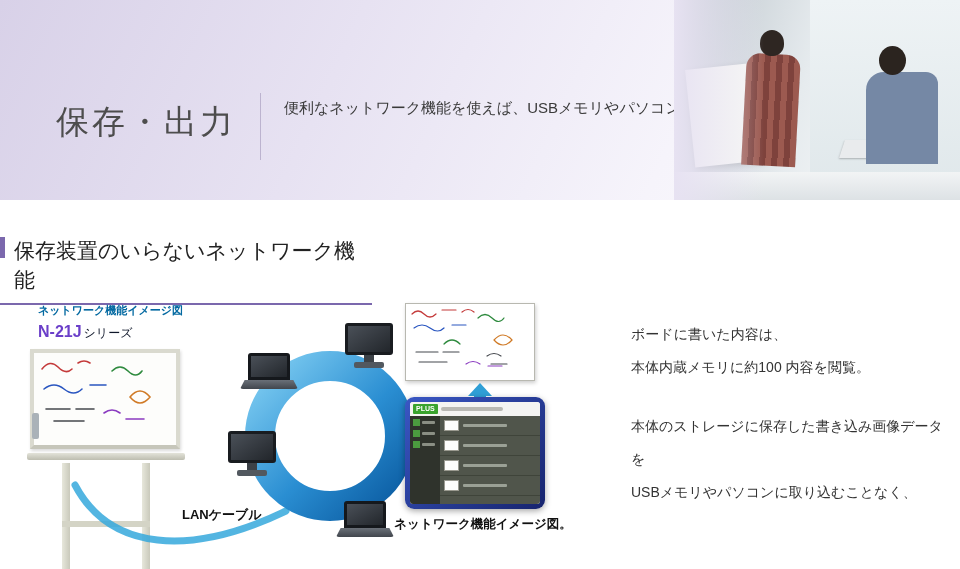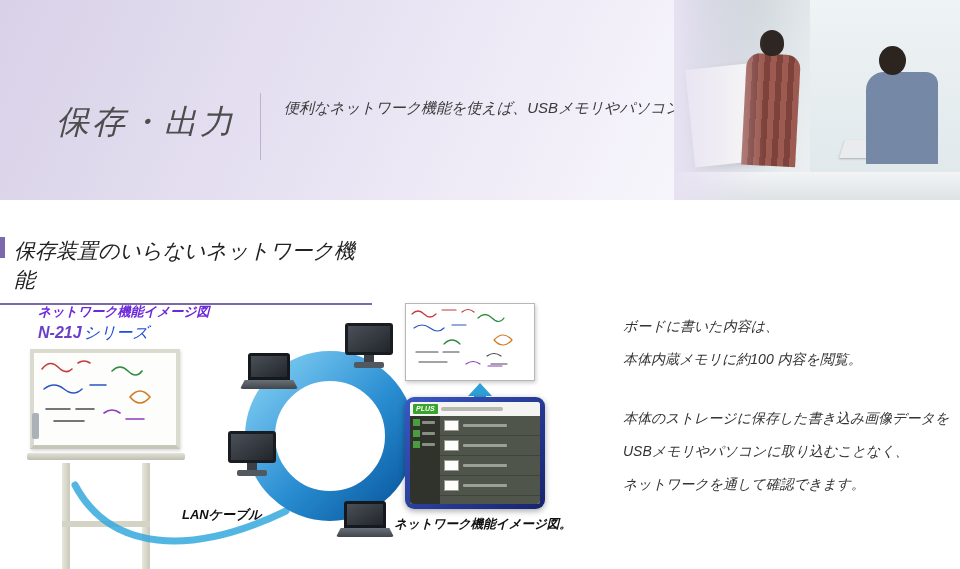--- a/index.html
+++ b/index.html
@@ -2,21 +2,21 @@
 <html><head>
 <meta charset="utf-8">
 <style>
   * { box-sizing: border-box; }
   html,body { margin:0; padding:0; }
   body {
     width:960px; height:569px; overflow:hidden;
     font-family:"Liberation Sans","DejaVu Sans",sans-serif;
     background:#ffffff; color:#333;
   }
-  .page { position:relative; width:960px; height:499px;font-style:italic; }
+  .page { position:relative; width:960px; height:499px; }
 
   
   .hero {
     position:absolute; left:0; top:0; width:960px; height:200px;
     background:linear-gradient(115deg,#d8d1e8 0%,#e7e2f2 35%,#f6f4fb 70%,#ffffff 100%);
   }
   .hero-title {
     position:absolute; left:56px; top:102px; margin:0;
     font-size:33px; font-weight:500; color:#4d4d4d; letter-spacing:3px; line-height:40px;
   }
@@ -49,24 +49,24 @@
   
   .section-head {
     position:absolute; left:0; top:236px; width:372px; padding:0 0 9px 14px;
     border-bottom:2px solid #7b68ad;
   }
   .accent-bar { position:absolute; left:0; top:1px; width:5px; height:21px; background:#7b68ad; }
   .section-head .txt { font-size:21px; color:#222; }
 
   
   .diagram { position:absolute; left:30px; top:293px; width:575px; height:276px; }
-  .diag-caption { position:absolute; left:8px; top:10px; font-size:13px; font-weight:bold; color:#6d28d9; }
+  .diag-caption { position:absolute; left:8px; top:10px; font-size:11px; font-weight:bold; color:#0369a1; }
   .diag-model { position:absolute; left:8px; top:30px; }
   .diag-model .model { font-size:16px; font-weight:bold; color:#6b3fc9; }
-  .diag-model .model-suffix { font-size:16px; color:#1d4ed8; margin-left:2px; }
+  .diag-model .model-suffix { font-size:12px; color:#0f172a; margin-left:2px; }
 
   
   .board-unit { position:absolute; left:0; top:56px; width:158px; height:220px; }
   .board { position:absolute; left:0; top:0; width:150px; height:100px; background:#fdfdfb;
     border:4px solid #dadacf; border-bottom-color:#c6c6ba; box-shadow:1px 2px 3px rgba(0,0,0,.15); }
   .board svg { width:100%; height:100%; display:block; }
   .board-ctrl { position:absolute; left:2px; top:64px; width:7px; height:26px; background:#aab2b8; border-radius:2px; }
   .board-tray { position:absolute; left:-3px; top:104px; width:158px; height:7px;
     background:linear-gradient(#e3e3d9,#bdbdb0); border-radius:2px; }
   .leg { position:absolute; top:114px; width:8px; height:112px; background:linear-gradient(90deg,#e7e7db,#c9c9bb); }
@@ -123,21 +123,21 @@
   .webui-thumb { width:15px; height:11px; background:#fdfdfb; border:1px solid #9a9a90; }
   .webui-line { width:44px; height:3px; background:#9aa095; border-radius:1px; }
 
   
   .cable-label { position:absolute; left:152px; top:213px; font-size:13px; font-weight:bold; color:#111; }
   .access-label { position:absolute; left:358px; top:222px; width:190px; text-align:center;
     font-size:12.5px; font-weight:bold; color:#111; line-height:18px; }
 
   
   .body-text { position:absolute; left:615px; top:302px; width:345px; font-size:14px; color:#333; }
-  .body-text p { margin:8px; line-height:33px; }
+  .body-text p { margin:16px; line-height:33px; }
   .body-text p.first { margin-bottom:26px; }
 </style>
 </head>
 <body>
 
 <div class="page">
 
   <header class="hero">
     <h1 class="hero-title">保存・出力</h1>
     <div class="hero-divider"></div>
@@ -291,17 +291,16 @@
   </div>
 
   <div class="body-text">
     <p class="first">
       <span>ボードに書いた内容は、</span><br>
       <span>本体内蔵メモリに約100 内容を閲覧。</span>
     </p>
     <p>
       <span>本体のストレージに保存した書き込み画像データを</span><br>
       <span>USBメモリやパソコンに取り込むことなく、</span><br>
-      <span>ネットワークを通して確認できます。</span>
     </p>
   </div>
 
 </div>
 
 </body></html>

